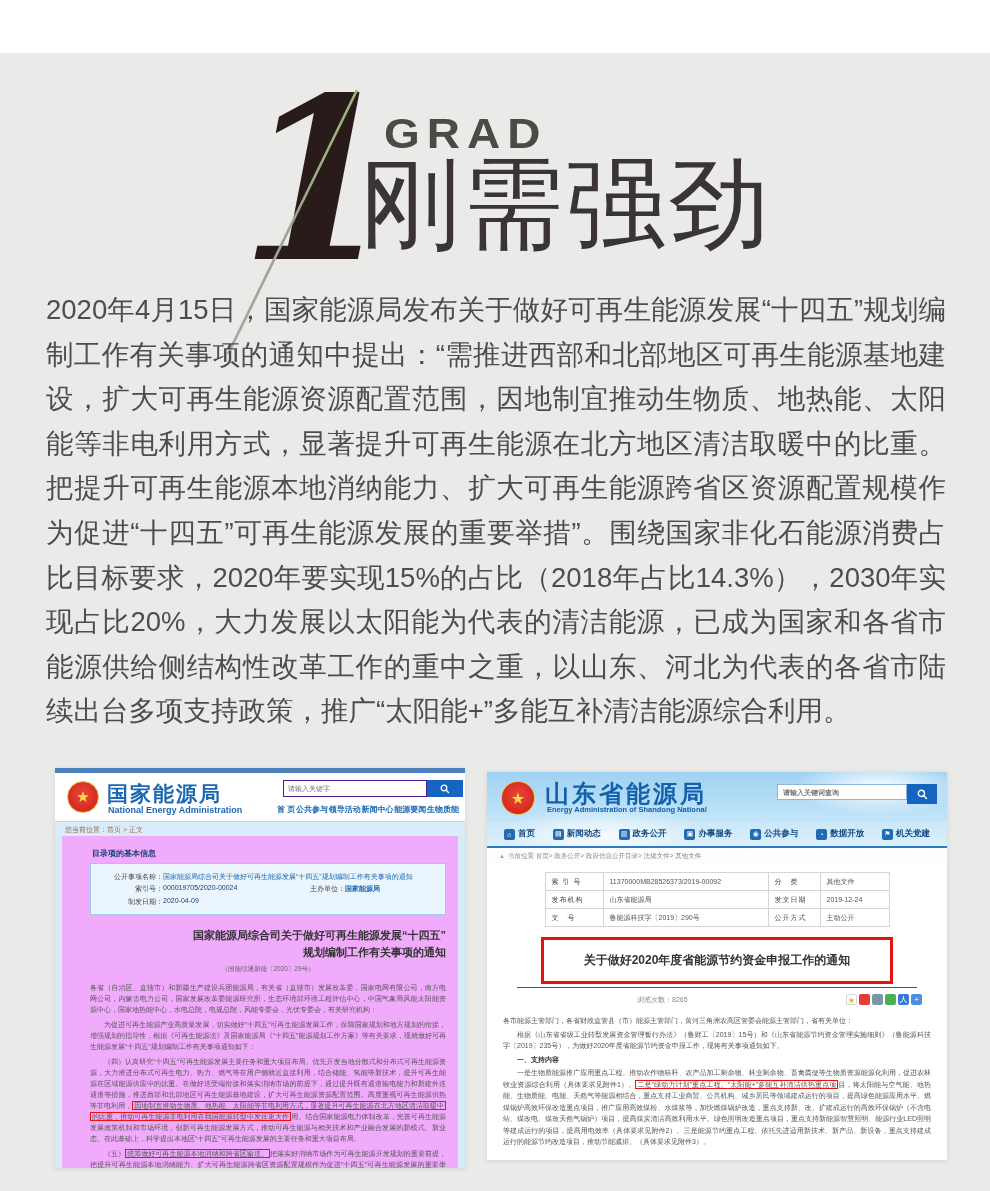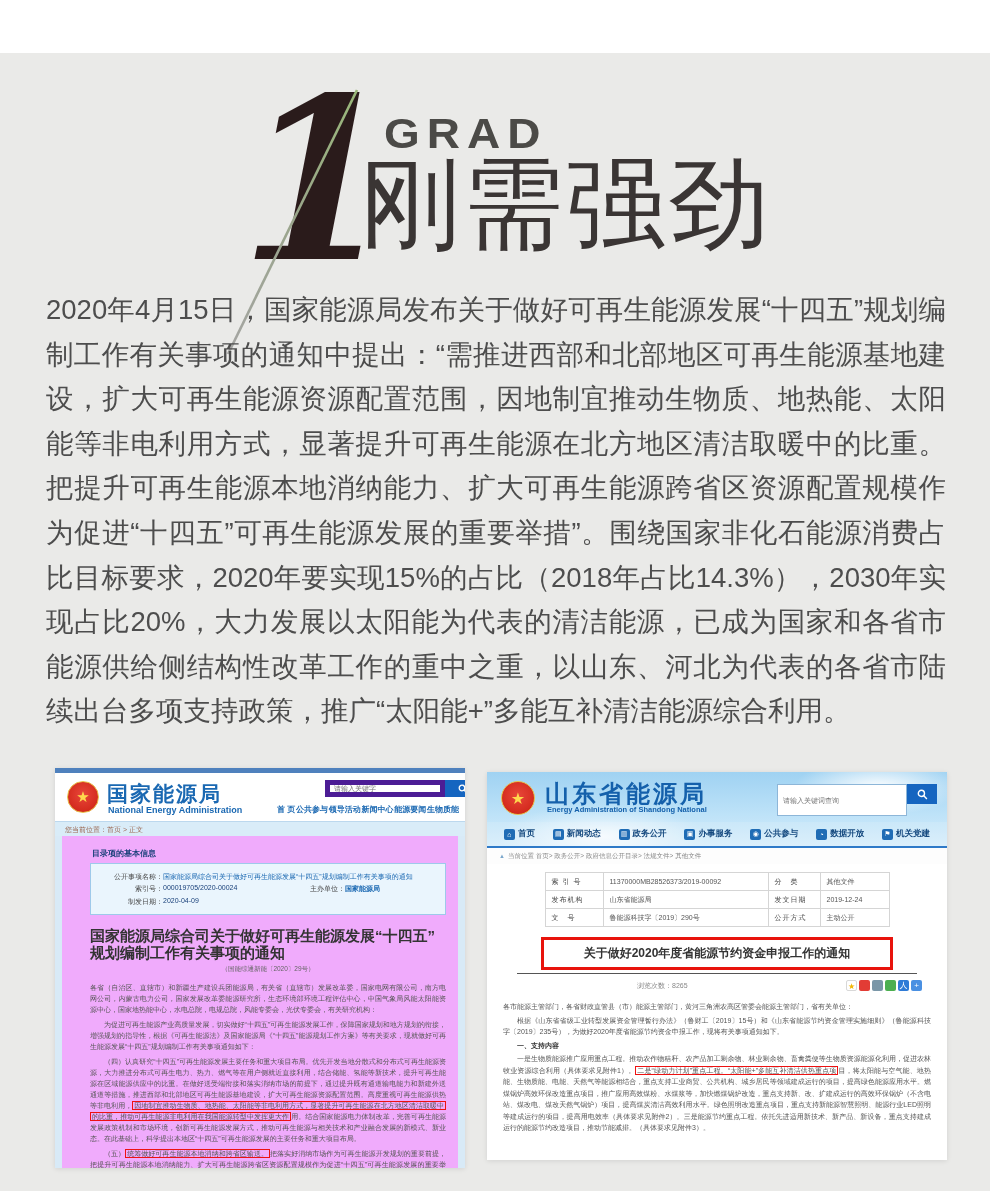--- a/index.html
+++ b/index.html
@@ -24,64 +24,64 @@
   .nea { left:55px; top:768px; width:410px; height:400px; }
   .nea-topbar { height:5px; background:#4f81bd; }
   .nea-header { position:relative; height:48px; background:#fff; }
   .emblem { border-radius:50%; background:radial-gradient(circle at 50% 42%, #e8463a 0%, #d42b1e 70%, #b21a10 100%); border:1.5px solid #e3b округ;
   }
   .emblem { display:flex; align-items:center; justify-content:center; color:#ffd84d; border:1.5px solid #e8bf4a; }
   .nea-emblem { position:absolute; left:12px; top:8px; width:32px; height:32px; font-size:15px; }
   .nea-title { position:absolute; left:52px; top:7px; font-size:21px; font-weight:bold; color:#1a68b2; letter-spacing:2px; }
   .nea-sub { position:absolute; left:53px; top:32px; font-size:9px; font-weight:bold; color:#1a68b2; }
   .nea-search { position:absolute; left:228px; top:7px; display:flex; }
-  .nea-search input { width:120px; height:17px; border:5px solid #4c1d95; font-size:7px; padding:0 4px; color:#555;margin-left:42px; }
+  .nea-search input { width:144px; height:17px; border:1px solid #4c1d95; font-size:7px; padding:0 4px; color:#555; }
   .nea-search .btn { width:36px; height:17px; background:#1565c0; display:flex; align-items:center; justify-content:center; }
   .nea-nav { position:absolute; left:222px; top:31px; width:182px; display:flex; justify-content:space-between; font-size:8px; color:#1a68b2; font-weight:bold; }
   .nea-crumb { height:15px; background:#d9ecf8; border-top:1px solid #bcd8ee; font-size:7px; color:#9c6a54; line-height:15px; padding-left:10px; }
   .nea-body { position:relative; height:332px; background:#f0abfc; border-left:7px solid #d8eaf7; border-right:7px solid #d8eaf7; padding:8px 12px 0 28px; }
   .nea-info-h { font-size:8px; font-weight:bold; color:#19407a; margin:4px 0 4px 2px; }
   .nea-info-box { border:1px solid #9ec9ea; background:#eaf5fd; padding:5px 8px; font-size:7px; color:#555; }
   .nea-info-box .row { display:flex; margin:2.5px 0; }
   .nea-info-box .lbl { width:64px; text-align:right; color:#444; flex:none; }
   .nea-info-box .val { color:#1a68b2; }
   .nea-info-box .val.dark { color:#19407a; }
   .nea-info-box .val.bold { font-weight:bold; }
-  .nea-doc-title { margin-top:12px; text-align:left; font-size:15px; font-weight:bold; color:#333; line-height:17px; }
+  .nea-doc-title { margin-top:12px; text-align:right; font-size:11px; font-weight:bold; color:#333; line-height:17px; }
   .nea-doc-no { text-align:center; font-size:6.5px; color:#666; margin-top:4px; }
   .nea-text { margin-top:8px; font-size:7px; line-height:11px; color:#555; text-align:justify; }
   .nea-text p { margin-bottom:4px; }
   .nea-text p.ind { text-indent:2em; }
   .hl-red { border:1.3px solid #ee1111; padding:0 1px; -webkit-box-decoration-break:clone; box-decoration-break:clone; }
 
   
   .sd { left:487px; top:772px; width:460px; height:388px; }
   .sd-sky { position:relative; height:76px;
     background:
       radial-gradient(ellipse 120px 40px at 85% 20%, rgba(255,255,255,0.95), rgba(255,255,255,0) 70%),
       radial-gradient(ellipse 150px 45px at 25% 85%, rgba(255,255,255,0.8), rgba(255,255,255,0) 70%),
       linear-gradient(180deg,#9fd2f2 0%, #bde2f8 55%, #d8eefb 100%);
   }
   .sd-emblem { position:absolute; left:14px; top:9px; width:34px; height:34px; font-size:16px; }
   .sd-title { position:absolute; left:58px; top:6px; font-size:24px; font-weight:bold; color:#1460ab; letter-spacing:3px; }
   .sd-sub { position:absolute; left:60px; top:33px; font-size:7.5px; font-weight:bold; color:#1460ab; }
   .sd-search { position:absolute; left:290px; top:12px; display:flex; }
-  .sd-search input { width:130px; height:32px; border:1px solid #8db6d8; font-size:7px; padding:0 5px; color:#666; }
+  .sd-search input { width:130px; height:16px; border:1px solid #8db6d8; font-size:7px; padding:0 5px; color:#666;font-weight:bold; }
   .sd-search .btn { width:30px; height:20px; background:#1565c0; display:flex; align-items:center; justify-content:center; }
   .sd-nav { position:absolute; left:0; bottom:0; width:100%; height:26px; display:flex; align-items:center; justify-content:space-around; padding:0 8px; border-bottom:2px solid #2e7ac8; background:rgba(255,255,255,0.12);margin-top:16px; }
   .sd-nav .item { display:flex; align-items:center; gap:3px; font-size:8.5px; font-weight:bold; color:#15497f; }
   .sd-nav .ico { width:11px; height:11px; background:#1f6cb5; border-radius:2px; color:#fff; font-size:7px; display:flex; align-items:center; justify-content:center; }
   .sd-crumb { height:16px; font-size:6.5px; color:#888; line-height:16px; padding-left:12px; background:#fdfdfd; }
   .sd-crumb .tri { color:#7aa7cc; margin-right:3px; font-size:6px; }
   .sd-table { margin:8px auto 0; border-collapse:collapse; width:345px; font-size:7px; color:#555; background:#fff; }
   .sd-table td { border:1px solid #d5d5d5; padding:3.5px 6px; }
   .sd-table td.l { width:58px; color:#444; letter-spacing:1px; }
   .sd-table td.l2 { width:52px; color:#444; letter-spacing:1px; }
   .sd-table td.v { width:165px; }
-  .sd-title-box { margin:10px auto 0; width:352px; border:3px solid #e8130c; text-align:center; font-size:12px; font-weight:bold; color:#333; padding:5px 2px; }
+  .sd-title-box { margin:10px auto 0; width:352px; border:3px solid #e8130c; text-align:center; font-size:12px; font-weight:bold; color:#333; padding:12px 2px; }
   .sd-rule { margin:3px auto 0; width:400px; border-top:1.5px solid #555; }
   .sd-views { position:relative; margin-top:7px; height:12px; font-size:7px; color:#888; }
   .sd-views .cnt { position:absolute; left:150px; }
   .sd-share { position:absolute; right:25px; top:-1px; display:flex; gap:2px; }
   .sd-share .s { width:11px; height:11px; border-radius:2px; color:#fff; font-size:8px; line-height:11px; text-align:center; }
   .sd-body { margin-top:8px; padding:0 16px; font-size:7px; line-height:11.5px; color:#555; text-align:justify; }
   .sd-body p { text-indent:2em; margin-bottom:2px; }
   .sd-body p.noind { text-indent:0; }
   .sd-body .h { font-weight:bold; color:#333; }
   .mag { display:block; }

